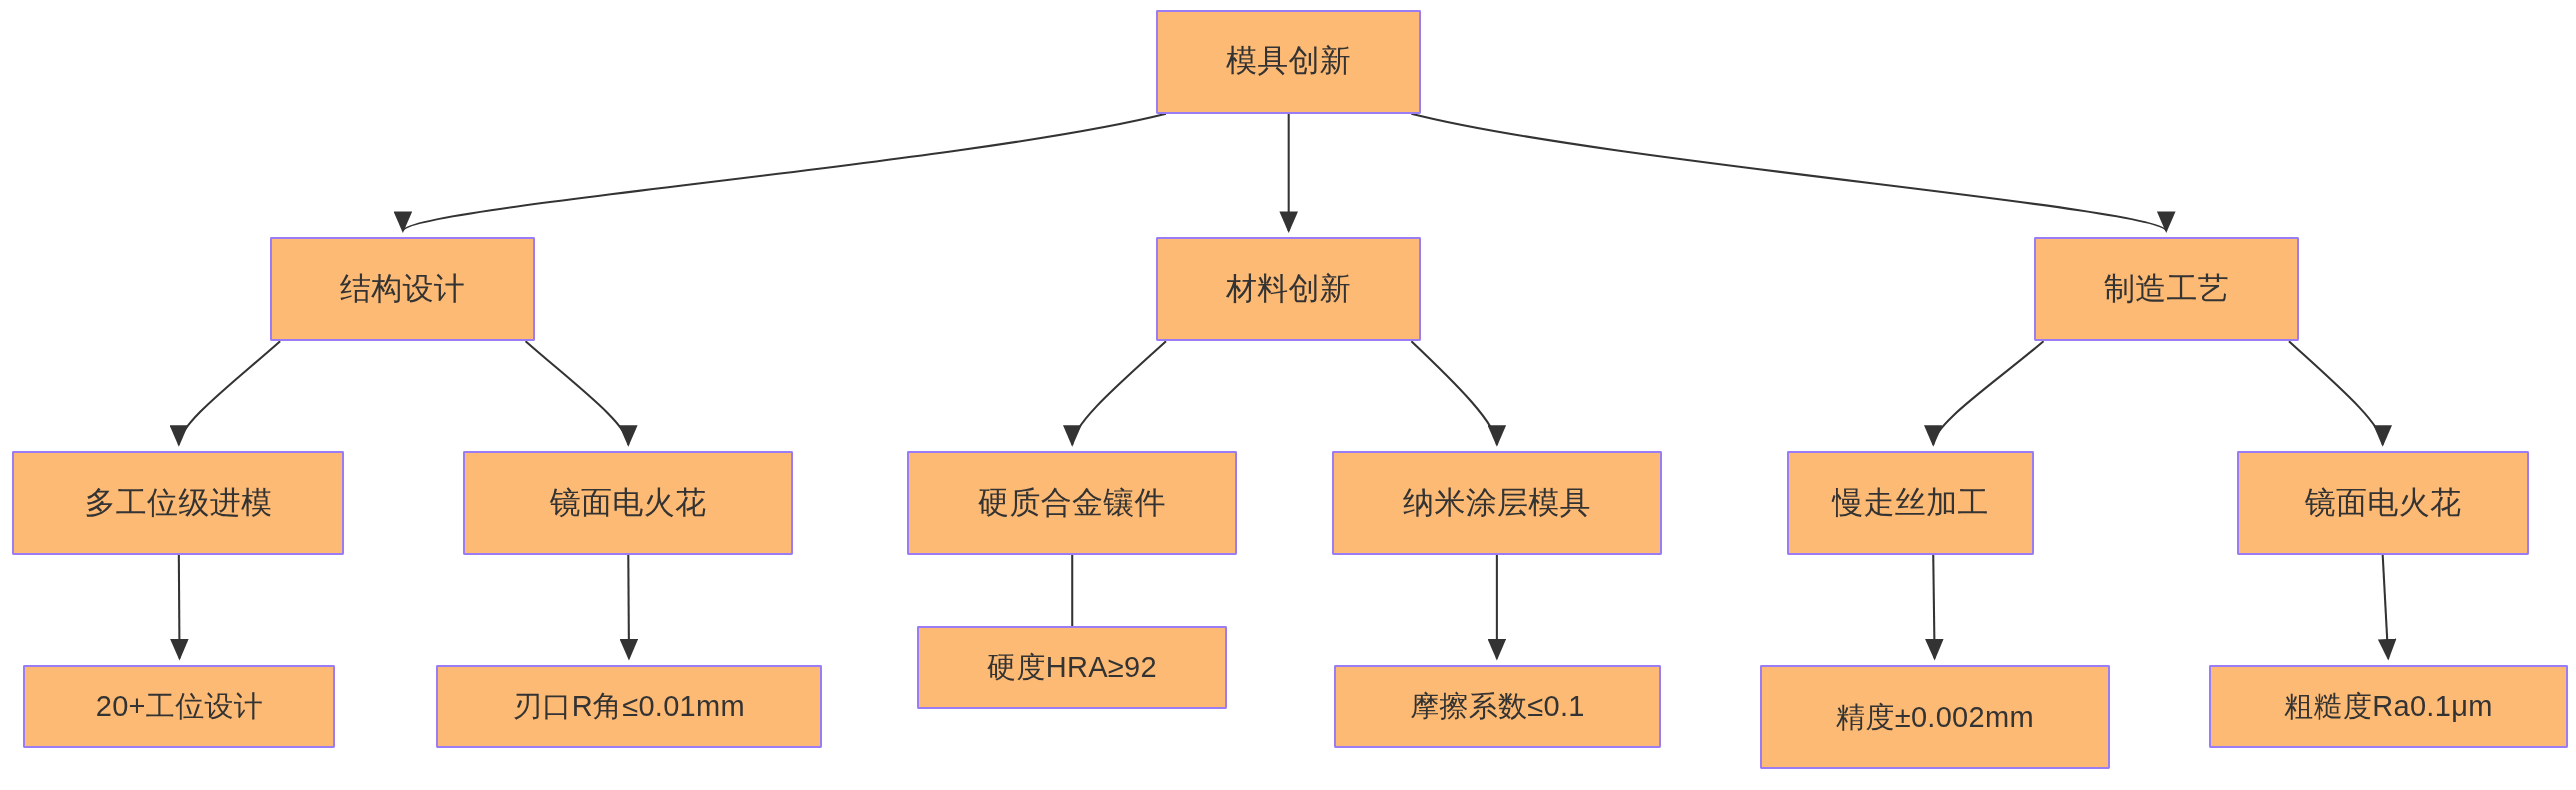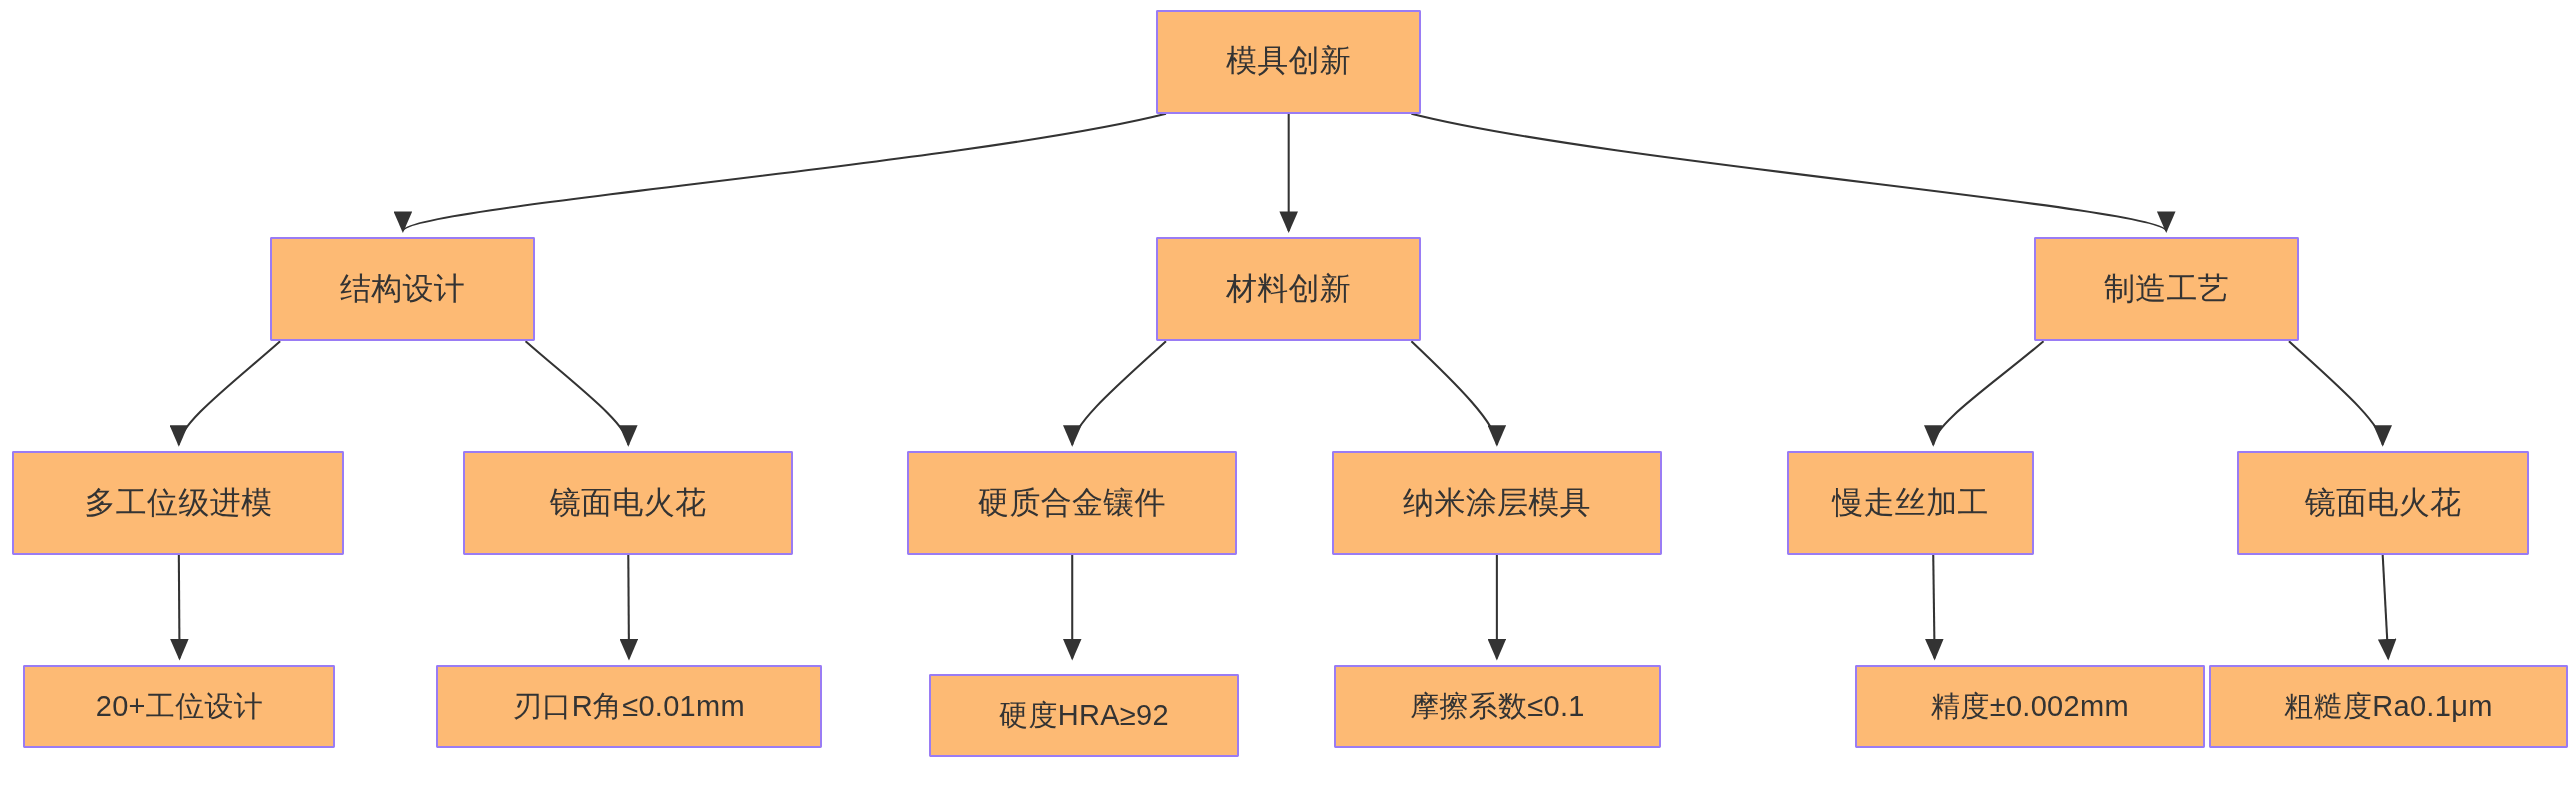--- a/index.html
+++ b/index.html
@@ -109,27 +109,27 @@
       </div>
       <div class="node lvl-3" style="left: 2237px; top: 451px; width: 292px; height: 104px;">
         <span class="node-label">镜面电火花</span>
       </div>
       <div class="node lvl-4" style="left: 23.4px; top: 665px; width: 312px; height: 83px;">
         <span class="node-label">20+工位设计</span>
       </div>
       <div class="node lvl-4" style="left: 436px; top: 665px; width: 386px; height: 83px;">
         <span class="node-label">刃口R角≤0.01mm</span>
       </div>
-      <div class="node lvl-4" style="left: 917px; top: 674px; width: 310px; height: 83px; margin-left: 12px;">
+      <div class="node lvl-4" style="left: 917px; top: 626px; width: 310px; height: 83px;">
         <span class="node-label">硬度HRA≥92</span>
       </div>
       <div class="node lvl-4" style="left: 1334px; top: 665px; width: 327px; height: 83px;">
         <span class="node-label">摩擦系数≤0.1</span>
       </div>
-      <div class="node lvl-4" style="left: 1855px; top: 665px; width: 350px; height: 83px;">
+      <div class="node lvl-4" style="left: 1760px; top: 665px; width: 350px; height: 104px;">
         <span class="node-label">精度±0.002mm</span>
       </div>
       <div class="node lvl-4" style="left: 2209px; top: 665px; width: 359px; height: 83px;">
         <span class="node-label">粗糙度Ra0.1μm</span>
       </div>
     </div>
 </div>
 
 
 </body></html>

